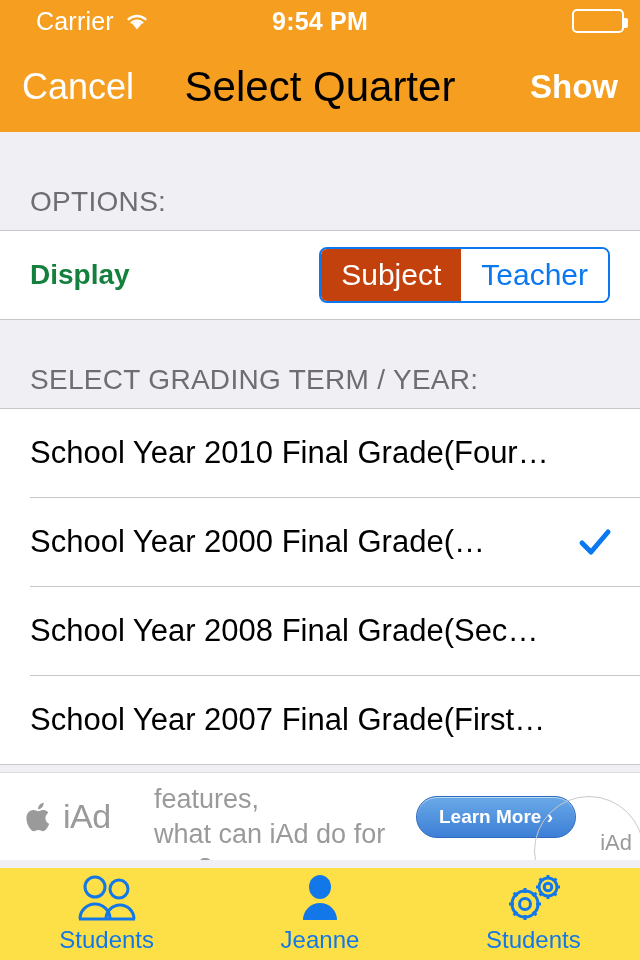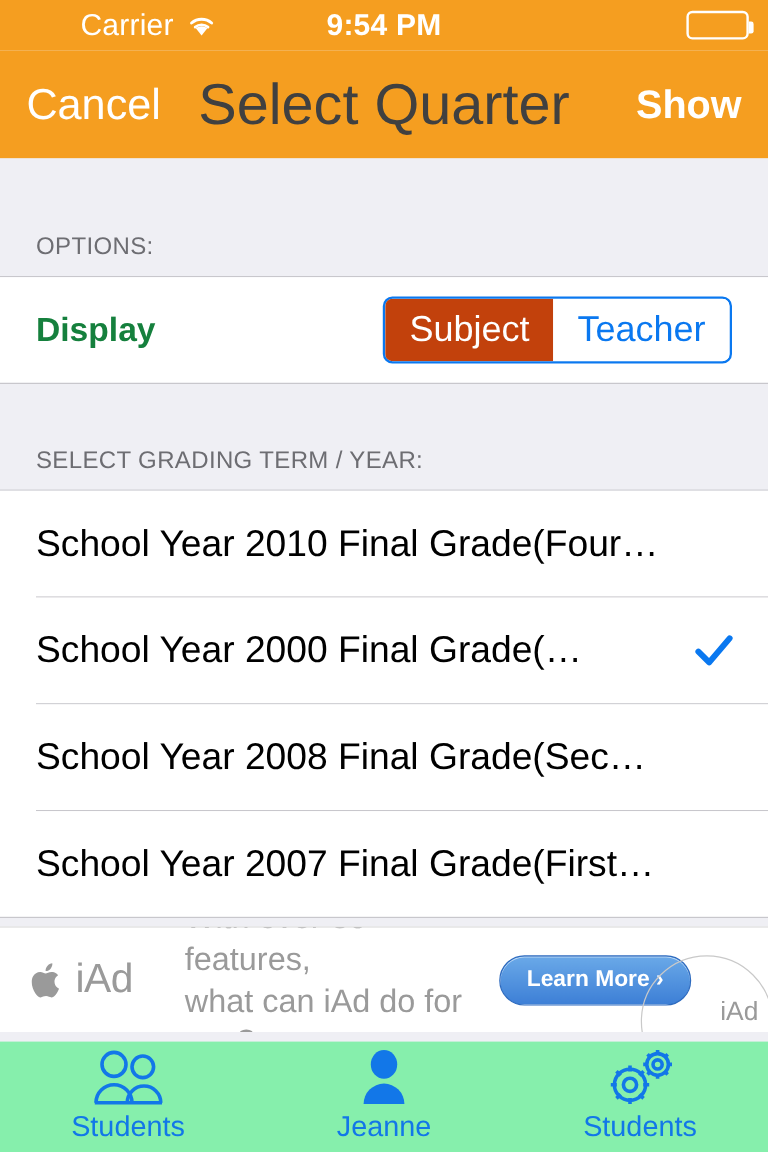--- a/index.html
+++ b/index.html
@@ -11,21 +11,21 @@
     -webkit-font-smoothing:antialiased;
   }
   #app { position:relative; width:640px; height:960px; }
 
   
   .statusbar{
     position:absolute; top:0; left:0; width:640px; height:42px;
     background:#F59E20;
     display:flex; align-items:center;
   }
-  .sb-left{ display:flex; align-items:center; gap:10px; padding-left:36px;margin-left:31px; }
+  .sb-left{ display:flex; align-items:center; gap:10px; padding-left:36px; }
   .sb-carrier{ color:#FFFFFF; font-size:25px; letter-spacing:.2px; }
   .wifi-icon{ width:26px; height:20px; display:block; }
   .sb-time{
     position:absolute; left:0; right:0; text-align:center;
     color:#FFFFFF; font-size:25px; font-weight:bold; letter-spacing:.2px;
   }
   .sb-right{ position:absolute; right:16px; top:9px; }
   .battery{
     width:52px; height:24px; border:2px solid #FFFFFF; border-radius:5px;
     position:relative; background:transparent;
@@ -39,32 +39,32 @@
   .navbar{
     position:absolute; top:42px; left:0; width:640px; height:90px;
     background:#F59E20;
     display:flex; align-items:center; justify-content:space-between;
     padding:0 22px;
   }
   .nav-btn{ color:#FFFFFF; font-size:36px; font-weight:400; white-space:nowrap; cursor:pointer; }
   .nav-btn.bold{ font-weight:bold; font-size:33px; }
   .nav-title{
     position:absolute; left:0; right:0; text-align:center;
-    color:#404040; font-size:48px; font-weight:300; pointer-events:none;
+    color:#000000; font-size:42px; font-weight:300; pointer-events:none;
   }
 
   
   .content{
     position:absolute; top:132px; left:0; width:640px; height:640px;
     background:#EFEFF4; overflow:hidden;
   }
   .section-header{
     height:88px; display:flex; align-items:flex-end;
     padding:0 0 12px 30px;
-    color:#6D6D72; font-size:20px; letter-spacing:.3px;border-radius:23px;
+    color:#6D6D72; font-size:28px; letter-spacing:.3px;border-radius:23px;
   }
   .section-header.first{ height:98px; }
   .hairline{ height:1px; background:#C8C7CC; width:100%; }
 
   
   .opt-row{
     height:88px; background:#FFFFFF;
     display:flex; align-items:center; justify-content:space-between;
     padding:0 30px;
   }
@@ -128,21 +128,21 @@
     background:transparent; pointer-events:none;
   }
   .ad-corner-label{
     position:absolute; right:8px; bottom:4px;
     color:#9A9A9A; font-size:22px;
   }
 
   
   .tabbar{
     position:absolute; bottom:0; left:0; width:640px; height:92px;
-    background:#86efac;
+    background:#fde047;
     display:flex; align-items:center;
   }
   .tab{
     flex:1 1 0; height:100%;
     display:flex; flex-direction:column; align-items:center; justify-content:center;
     gap:4px; cursor:pointer;
   }
   .tab-icon{ height:48px; display:flex; align-items:center; justify-content:center; }
   .tab-label{ color:#1277E8; font-size:24px; }
 </style>

